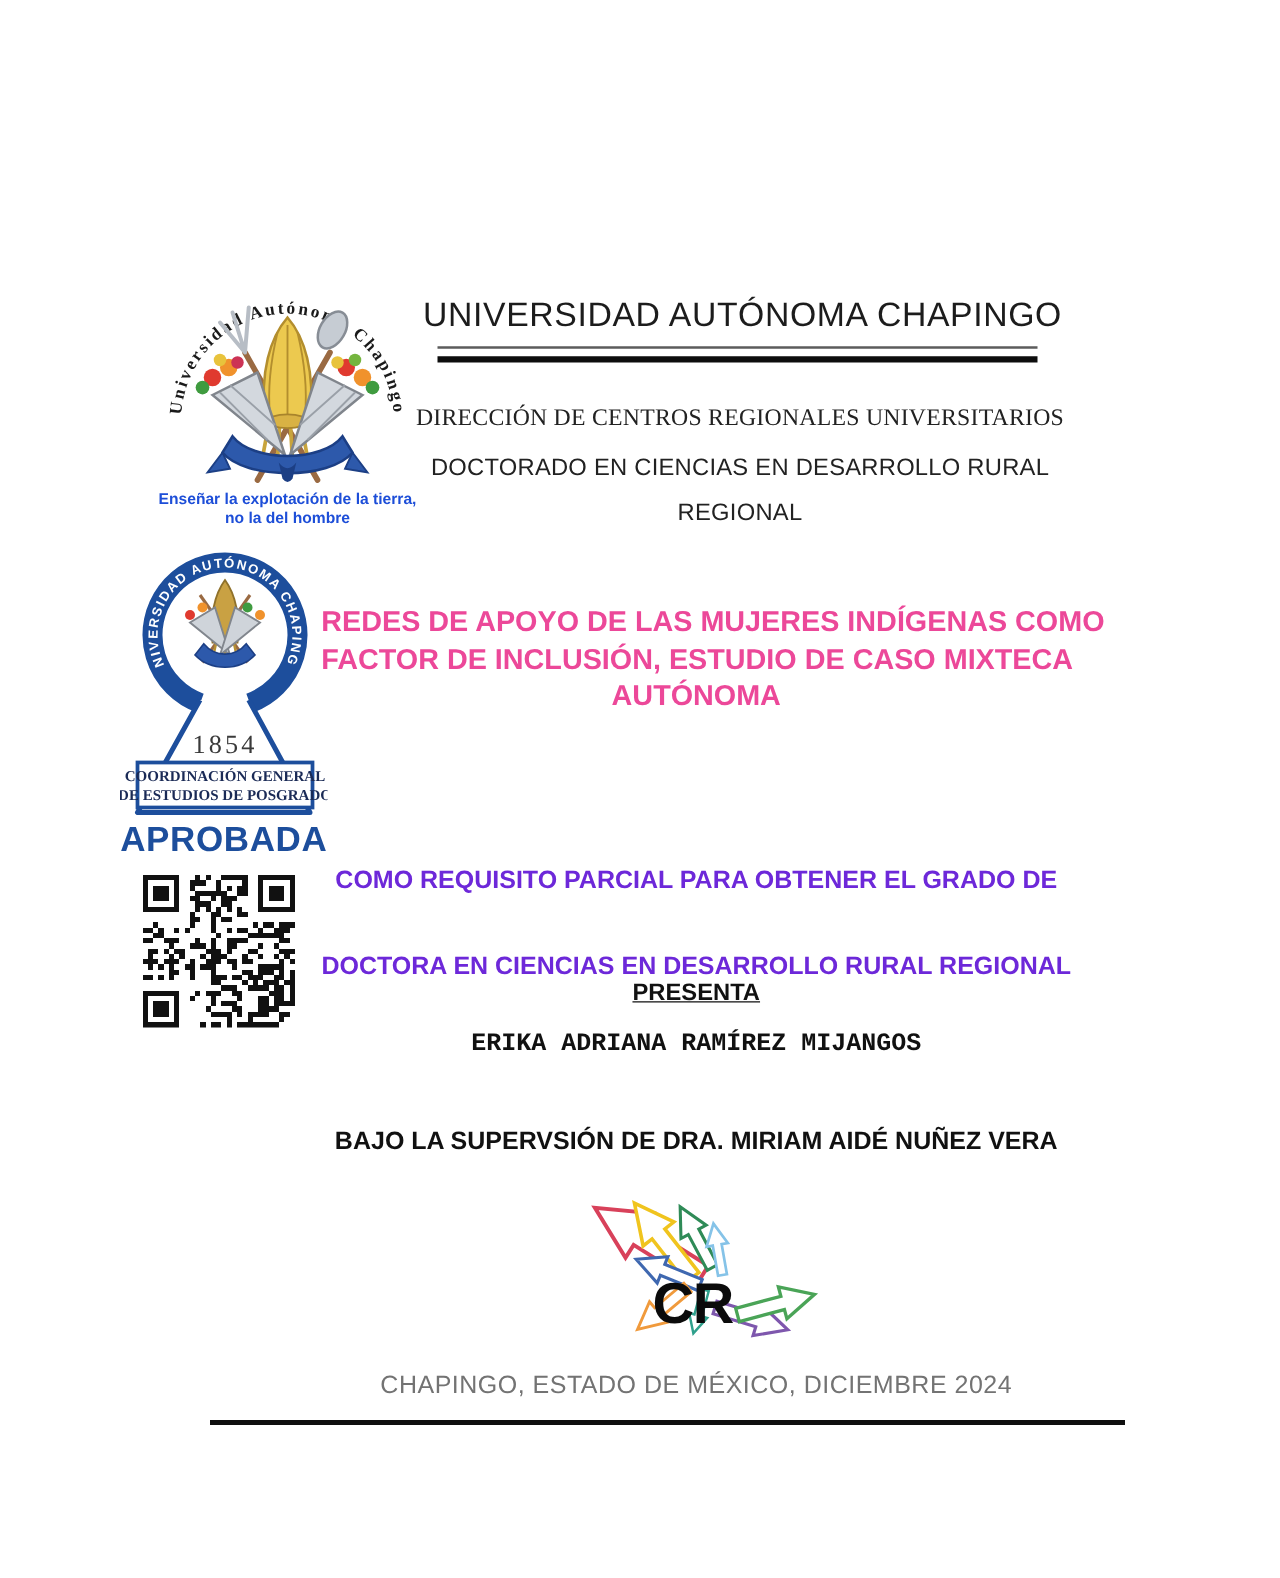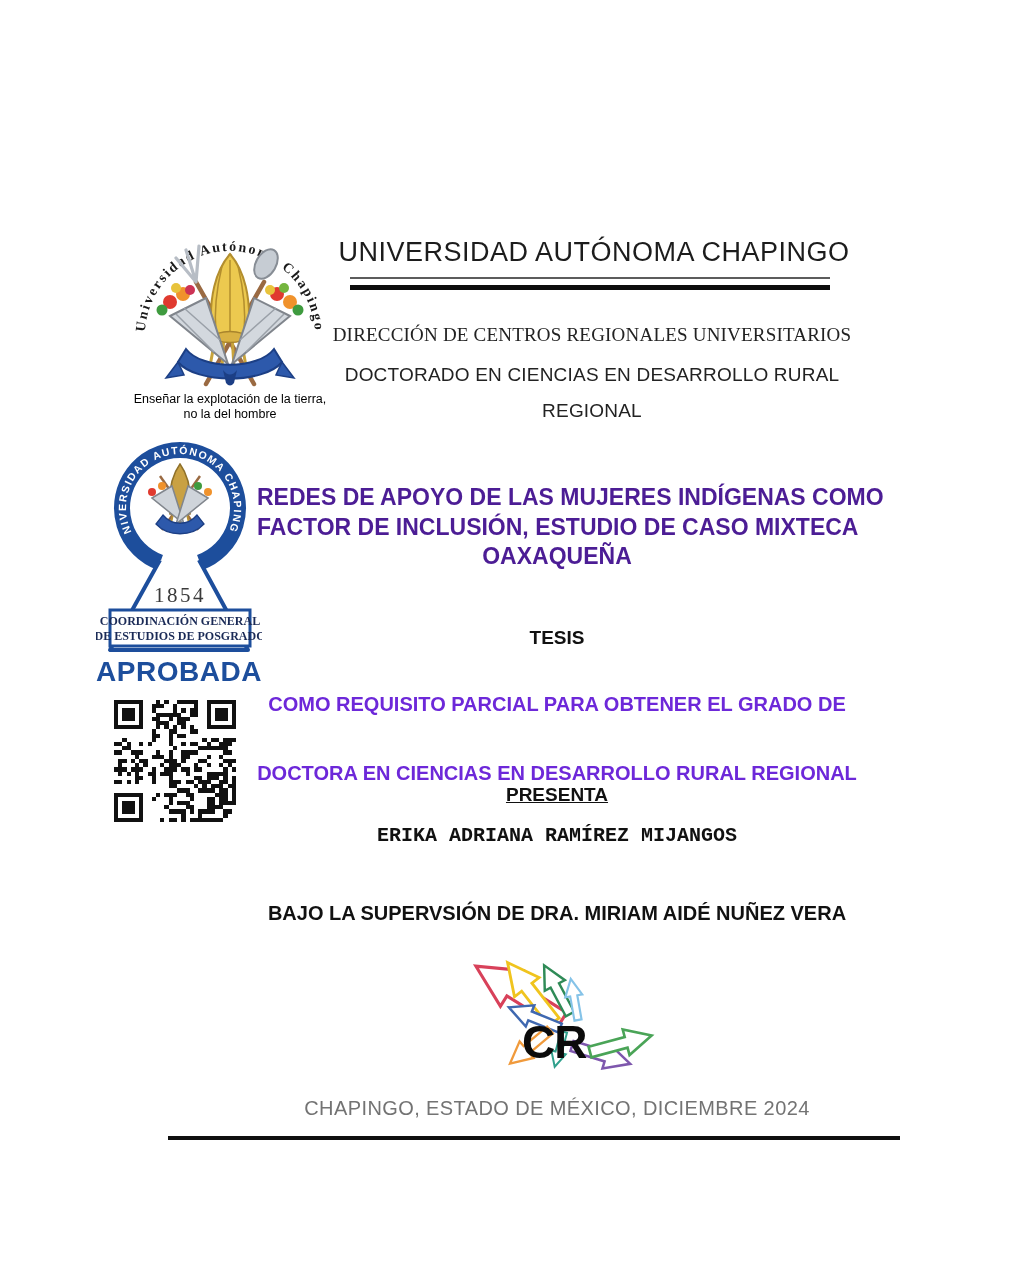--- a/index.html
+++ b/index.html
@@ -16,28 +16,28 @@
   .nowrap{white-space:nowrap;}
 
   .uni-title{left:334px;top:237px;width:520px;font-size:27px;font-weight:400;letter-spacing:.5px;color:#1c1c1c;}
   .rule-thin{left:350px;top:277px;width:480px;height:2px;background:#5c5c5c;}
   .rule-thick{left:350px;top:285px;width:480px;height:5px;background:#0d0d0d;}
 
   .dir-line{left:330px;width:524px;font-size:19px;color:#222;letter-spacing:.2px;}
   .dir-1{top:324px;font-family:Liberation Serif, serif;} .dir-2{top:364px;} .dir-3{top:400px;}
 
   .crest-svg{left:126px;top:236px;width:208px;height:160px;}
-  .motto{left:118px;top:392px;width:224px;font-size:12.5px;line-height:15px;font-weight:normal;color:#000000;}
+  .motto{left:118px;top:392px;width:224px;font-size:12.5px;line-height:15px;font-weight:bold;color:#1d4ed8;}
 
   .seal-svg{left:96px;top:440px;width:166px;height:215px;}
   .aprobada{left:88px;top:656px;width:182px;font-size:28px;font-weight:bold;letter-spacing:.5px;color:#1d4e9c;}
 
   .qr-svg{left:114px;top:700px;width:122px;height:122px;}
 
-  .thesis-title{left:257px;top:483px;width:600px;font-size:23px;line-height:29.5px;font-weight:bold;color:#4c1d95;}
+  .thesis-title{left:257px;top:483px;width:600px;font-size:23px;line-height:29.5px;font-weight:bold;color:#ec4899;}
   .tesis-label{left:262px;top:627px;width:590px;font-size:19px;font-weight:bold;color:#111;}
   .req-line{left:242px;width:630px;font-size:20px;font-weight:bold;color:#6d28d9;}
   .req-1{top:693px;} .req-2{top:723px;margin-top:39px;}
   .presenta{left:242px;top:784px;width:630px;font-size:19px;font-weight:bold;color:#111;text-decoration:underline;}
   .author{left:242px;top:824px;width:630px;font-size:20px;font-weight:bold;color:#111;font-family:Liberation Mono, monospace;}
   .supervisor{left:242px;top:902px;width:630px;font-size:20px;font-weight:bold;color:#111;}
 
   .cr-svg{left:450px;top:948px;width:205px;height:130px;}
 
   .footer-line{left:242px;top:1097px;width:630px;font-size:20px;letter-spacing:.4px;color:#737373;}
@@ -425,23 +425,22 @@
         <rect x="22" y="28" width="1" height="1"></rect>
         <rect x="23" y="28" width="1" height="1"></rect>
         <rect x="24" y="28" width="1" height="1"></rect>
         <rect x="25" y="28" width="1" height="1"></rect>
       </g>
   </svg>
 
   <div class="abs thesis-title ctr">
     <div class="nowrap">REDES DE APOYO DE LAS MUJERES INDÍGENAS COMO</div>
     <div class="nowrap">FACTOR DE INCLUSIÓN, ESTUDIO DE CASO MIXTECA</div>
-    <div class="nowrap">OAXAQUEÑA</div>
+    <div class="nowrap">AUTÓNOMA</div>
   </div>
-  <div class="abs tesis-label ctr nowrap">TESIS</div>
   <div class="abs req-line req-1 ctr nowrap">COMO REQUISITO PARCIAL PARA OBTENER EL GRADO DE</div>
   <div class="abs req-line req-2 ctr nowrap">DOCTORA EN CIENCIAS EN DESARROLLO RURAL REGIONAL</div>
   <div class="abs presenta ctr nowrap">PRESENTA</div>
   <div class="abs author ctr nowrap">ERIKA ADRIANA RAMÍREZ MIJANGOS</div>
   <div class="abs supervisor ctr nowrap">BAJO LA SUPERVSIÓN DE DRA. MIRIAM AIDÉ NUÑEZ VERA</div>
 
   <svg class="abs cr-svg" viewBox="0 0 205 130">
     <defs>
       <path id="arw" d="M0,-5 L34,-5 L34,-12 L58,0 L34,12 L34,5 L0,5 Z"></path>
     </defs>

